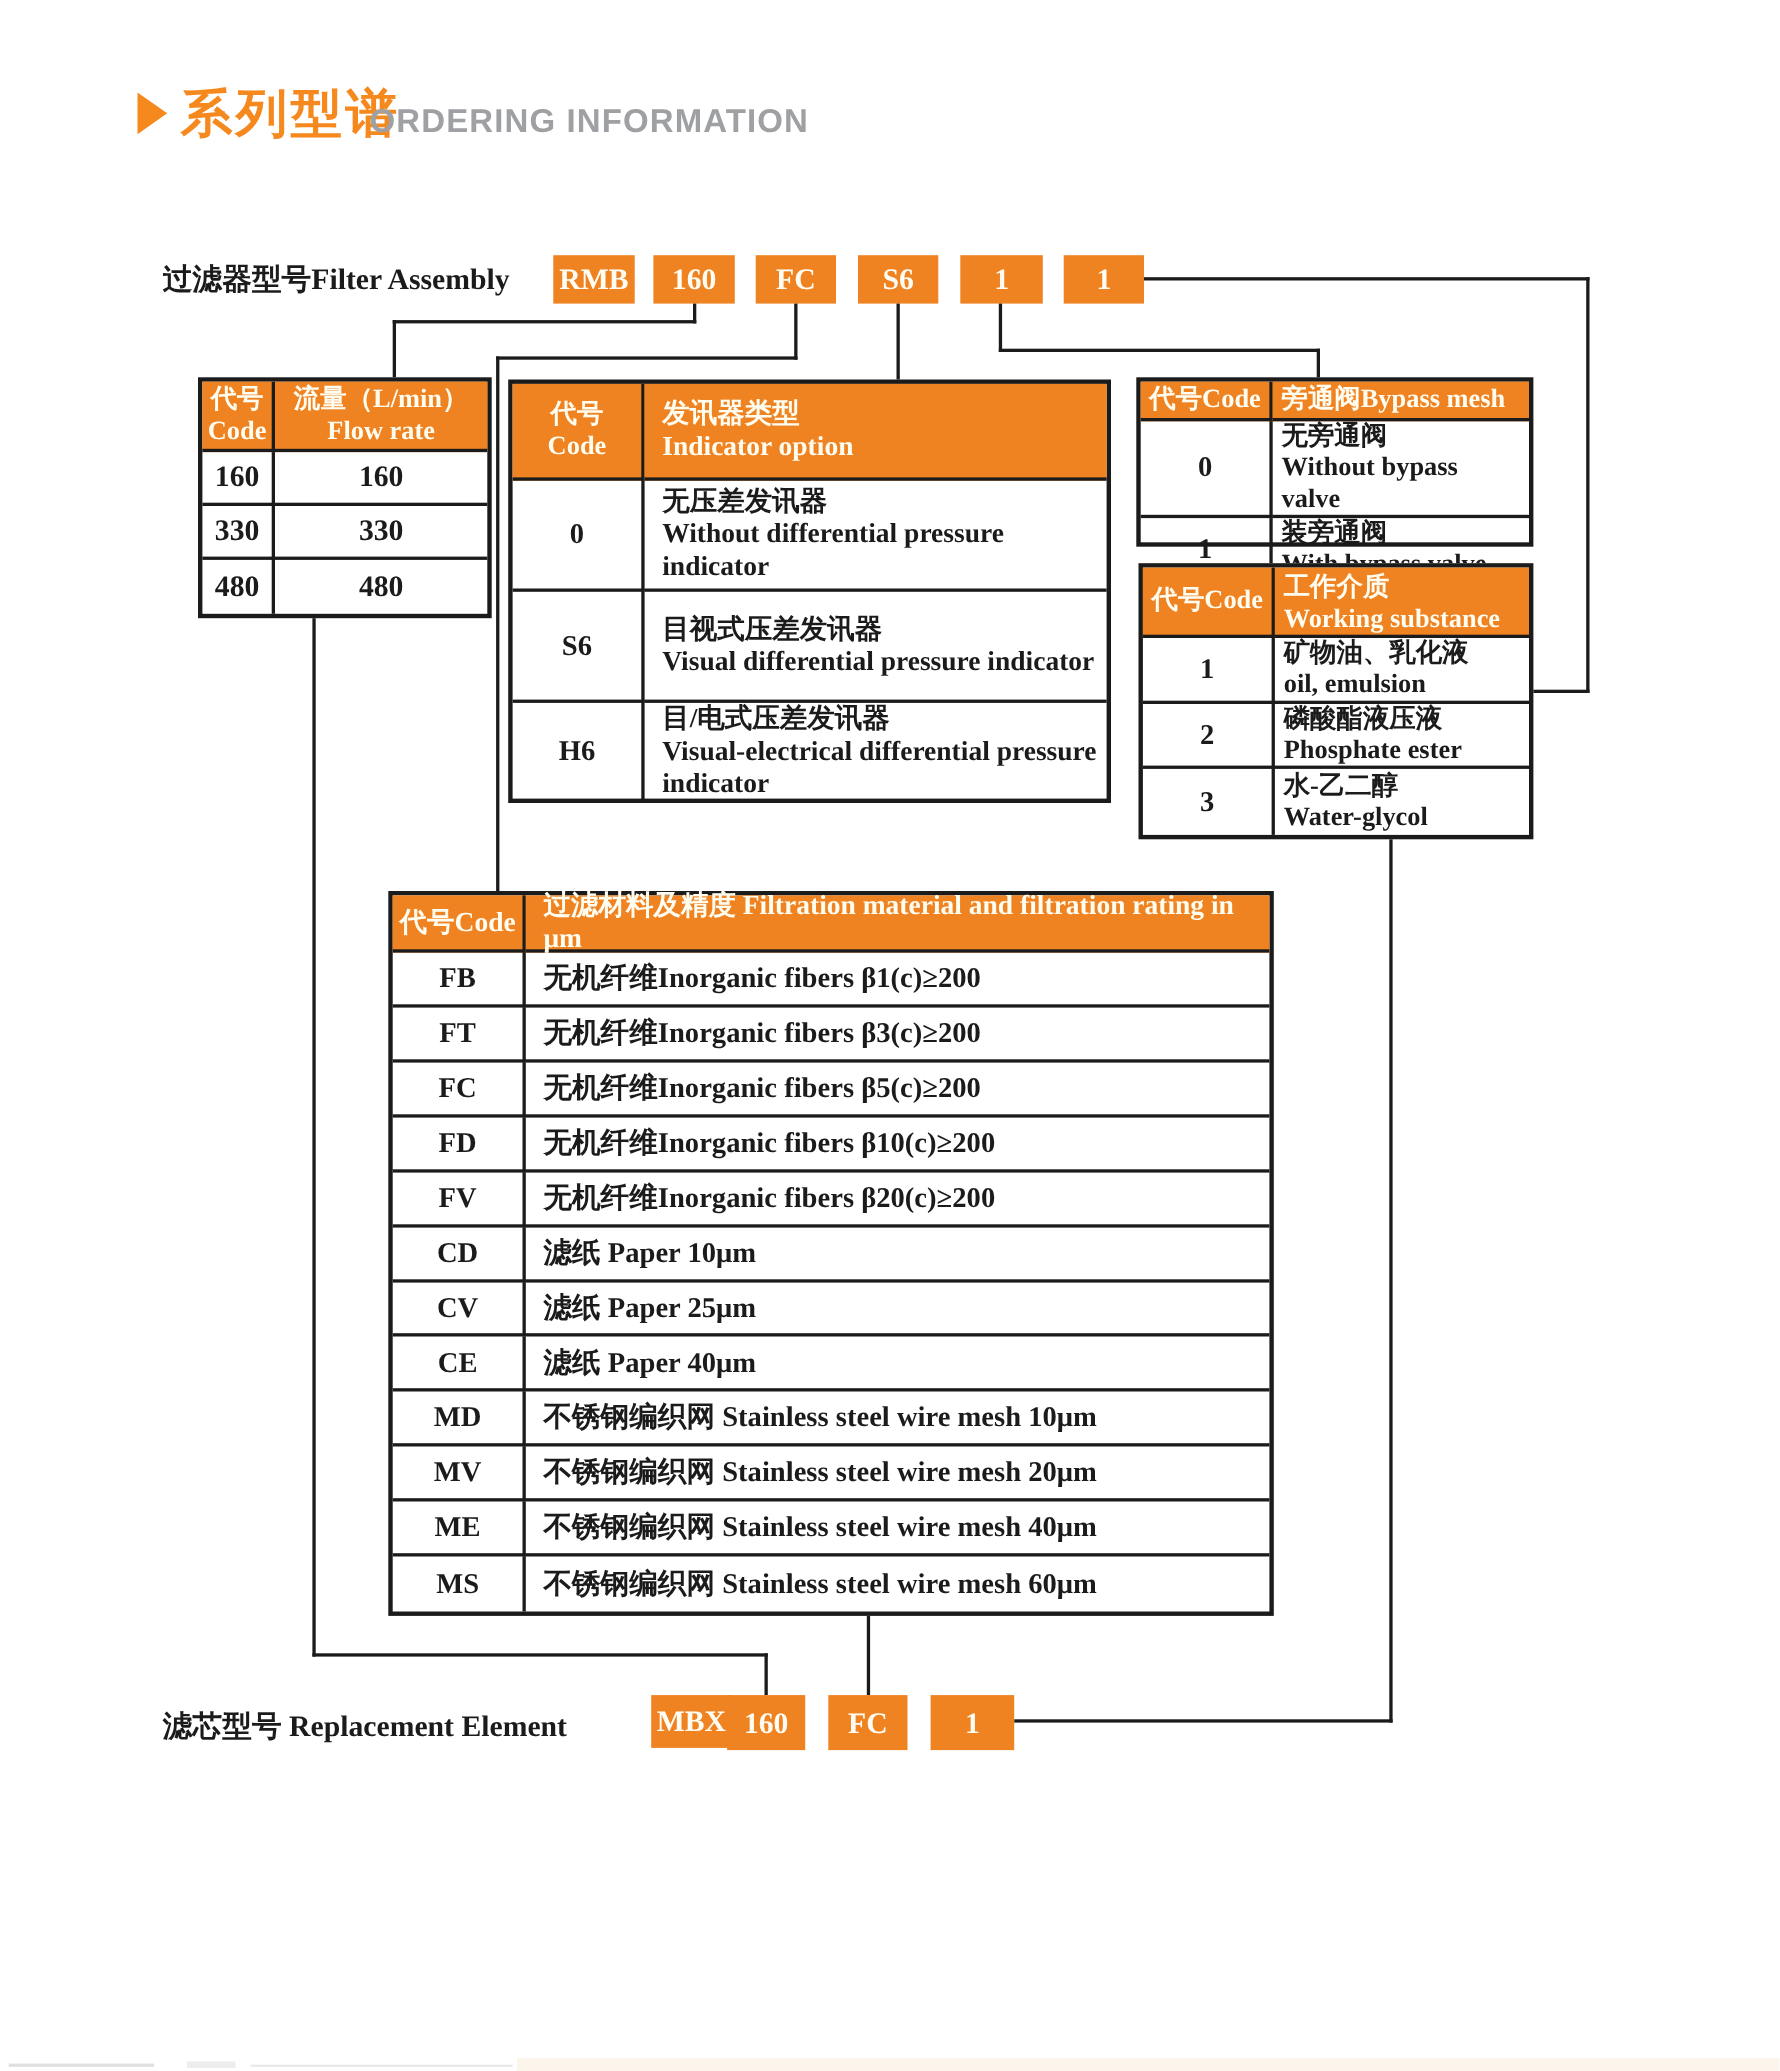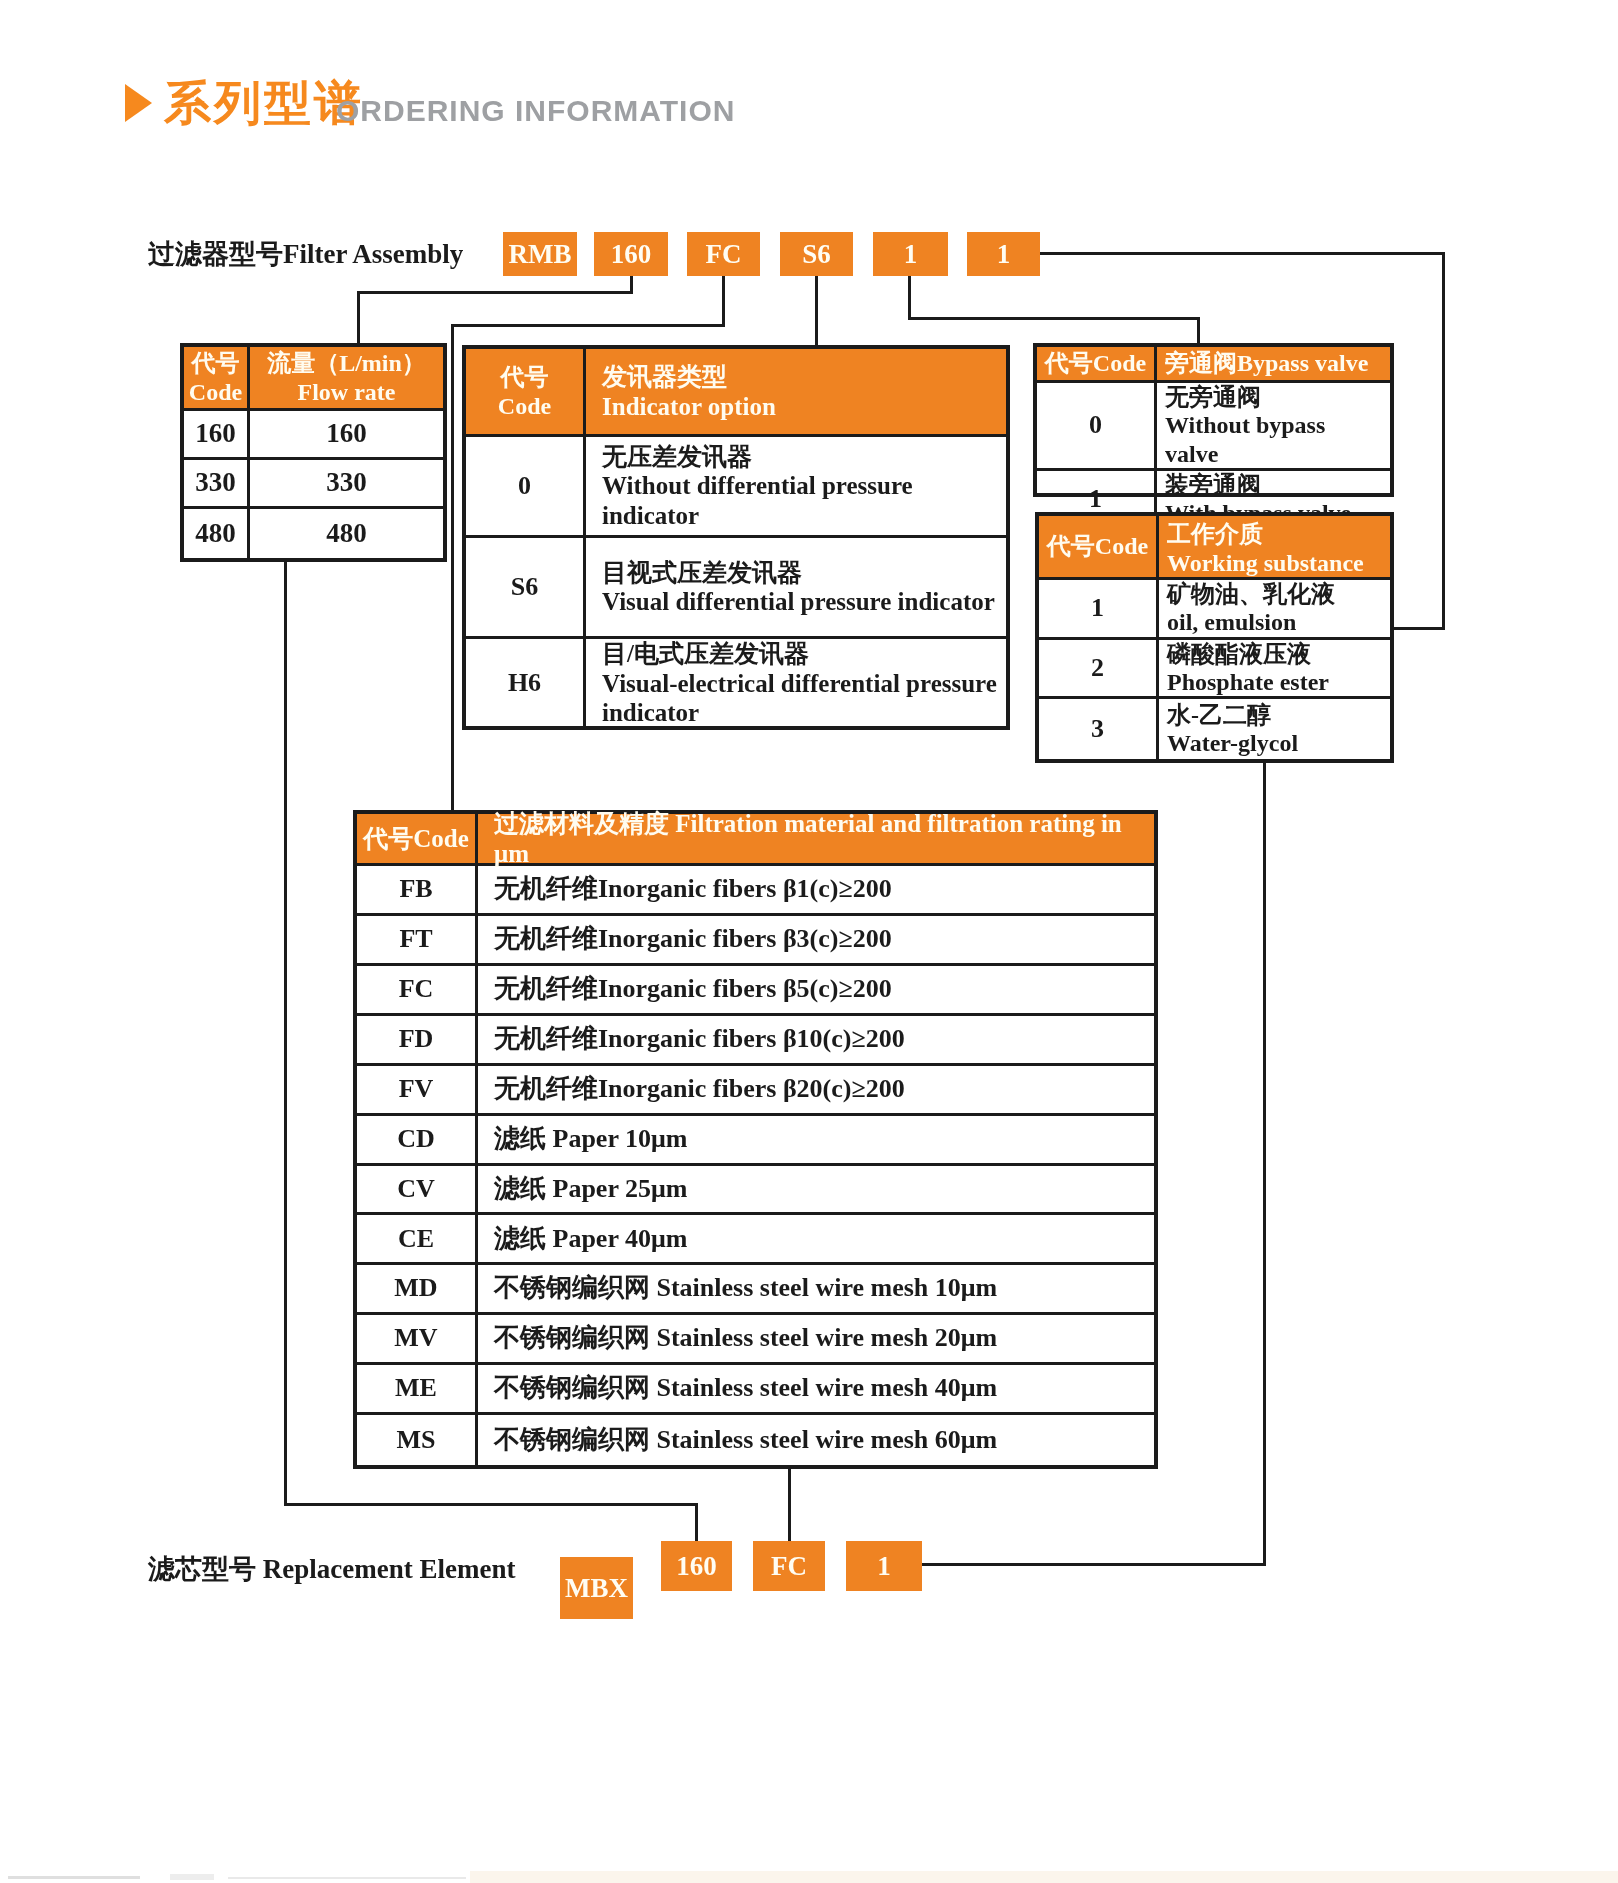--- a/index.html
+++ b/index.html
@@ -114,21 +114,21 @@
     </div>
     <div class="cell cc br fs26">H6</div>
     <div class="cell cl fs25">
       <div>目/电式压差发讯器</div>
       <div>Visual-electrical differential pressure indicator</div>
     </div>
   </div>
 
   <div class="tbl" style="left:1033px;top:343px;width:361px;height:154px;grid-template-columns:120px 1fr;grid-template-rows:36px 1fr 1fr;">
     <div class="cell hdr cc br bb fs24">代号Code</div>
-    <div class="cell hdr cl bb fs24" style="padding-left:8px;">旁通阀Bypass valve</div>
+    <div class="cell hdr cl bb fs24" style="padding-left:8px;">旁通阀Bypass mesh</div>
     <div class="cell cc br bb fs26">0</div>
     <div class="cell cl bb fs24" style="padding-left:8px;">
       <div>无旁通阀</div>
       <div>Without bypass valve</div>
     </div>
     <div class="cell cc br fs26">1</div>
     <div class="cell cl fs24" style="padding-left:8px;text-align:center;">
       <div>装旁通阀</div>
       <div>With bypass valve</div>
     </div>
@@ -190,21 +190,21 @@
   <div class="line" style="left:284px;top:562px;width:3px;height:944px;"></div>
   <div class="line" style="left:284px;top:1503px;width:414px;height:3px;"></div>
   <div class="line" style="left:695px;top:1503px;width:3px;height:38px;"></div>
 
   <div class="line" style="left:788px;top:1469px;width:3px;height:72px;"></div>
 
   <div class="line" style="left:1263px;top:763px;width:3px;height:803px;"></div>
   <div class="line" style="left:922px;top:1563px;width:344px;height:3px;"></div>
 
   <div class="row-label" style="left:148px;top:1551px;">滤芯型号 Replacement Element</div>
-  <div class="box" style="left:560px;top:1541px;width:73px;height:62px;margin-top:16px;">MBX</div>
+  <div class="box" style="left:592px;top:1541px;width:73px;height:48px;">MBX</div>
   <div class="box" style="left:661px;top:1541px;width:71px;height:50px;">160</div>
   <div class="box" style="left:753px;top:1541px;width:72px;height:50px;">FC</div>
   <div class="box" style="left:846px;top:1541px;width:76px;height:50px;">1</div>
 
   <div class="foot-band"></div>
   <div class="foot-line1"></div>
   <div class="foot-line2"></div>
   <div class="foot-line3"></div>
 
 </div>

